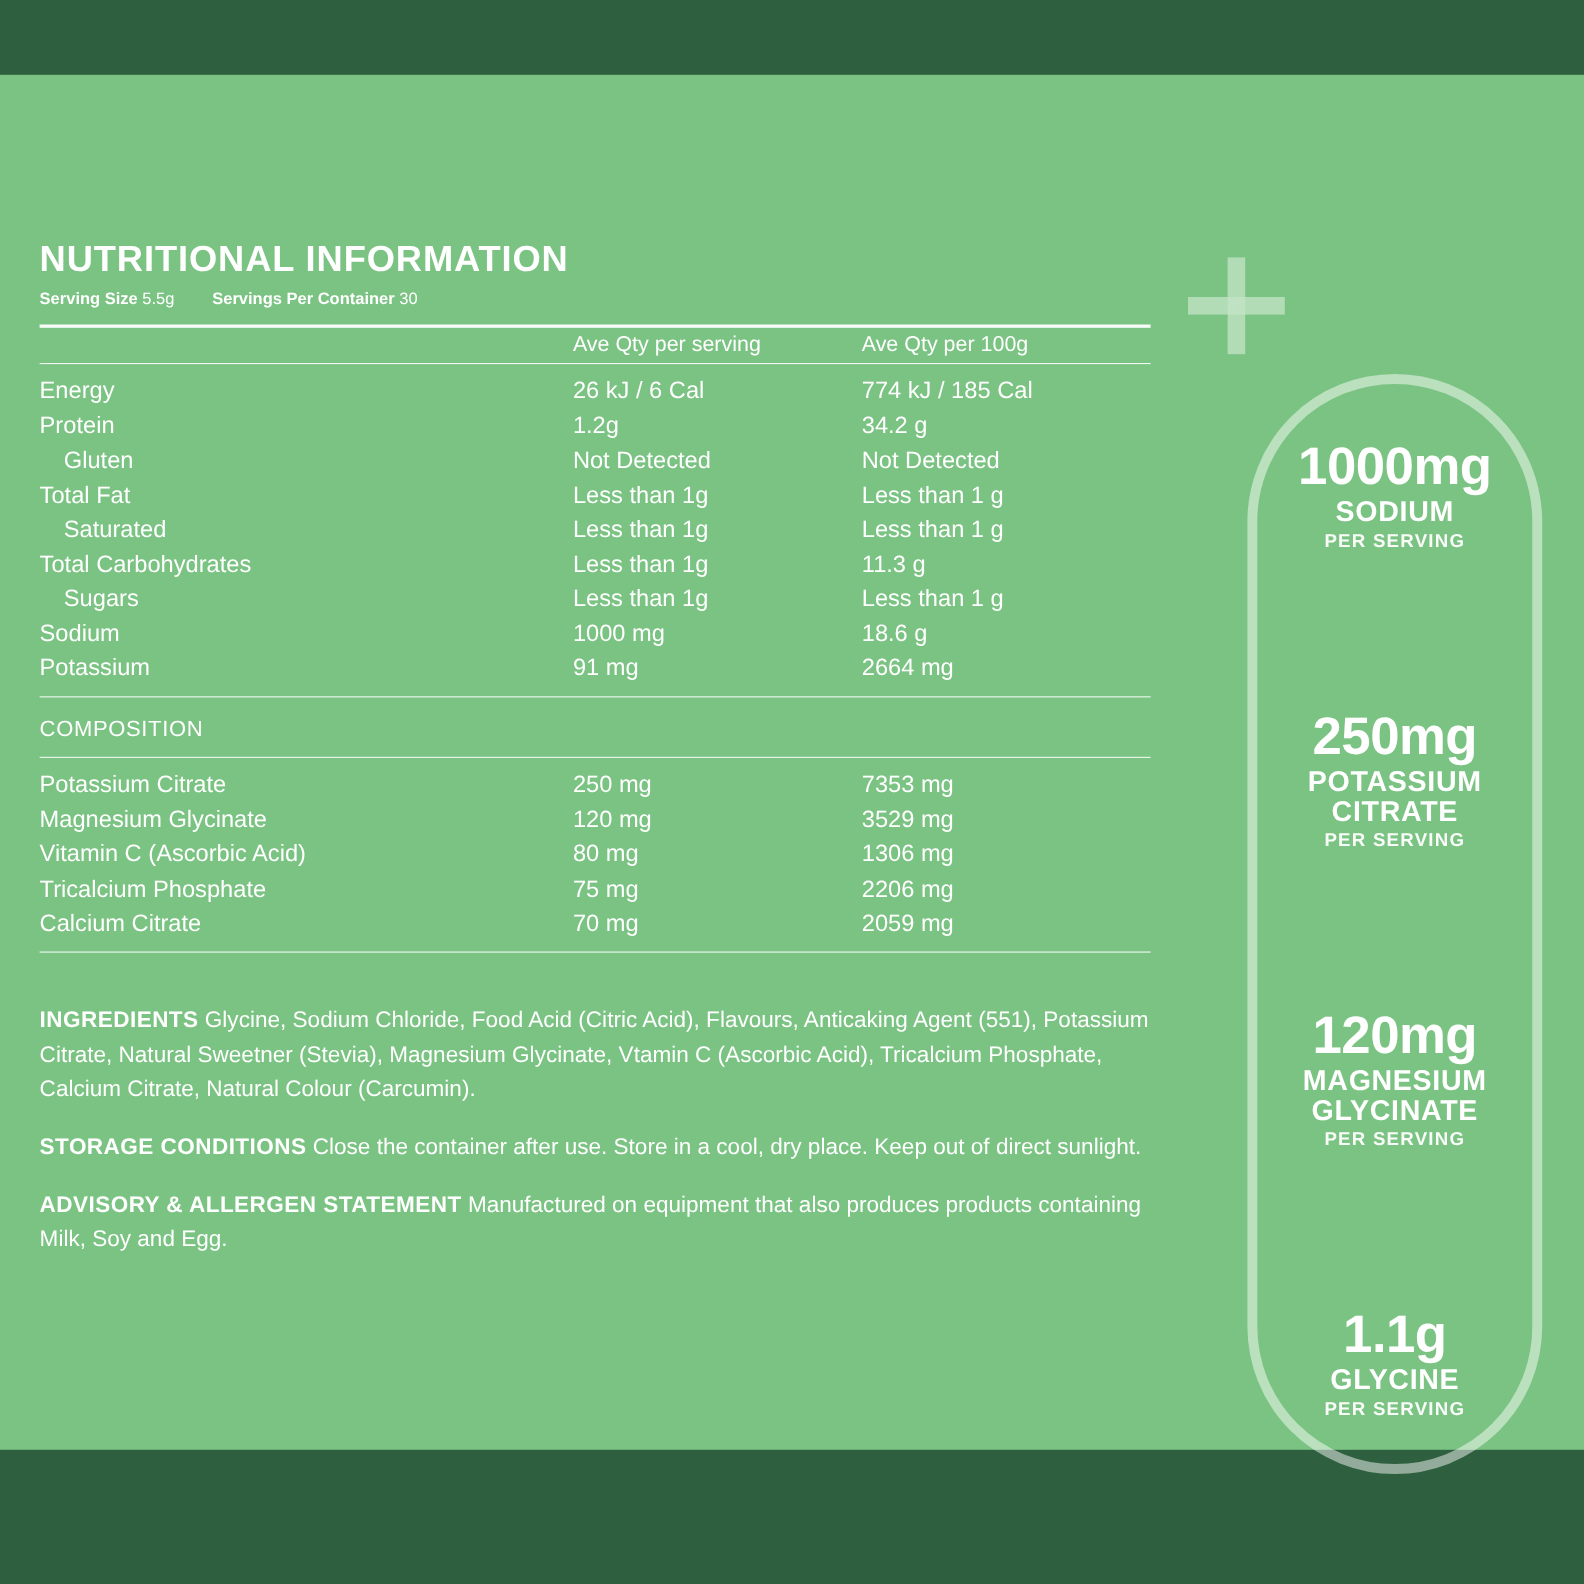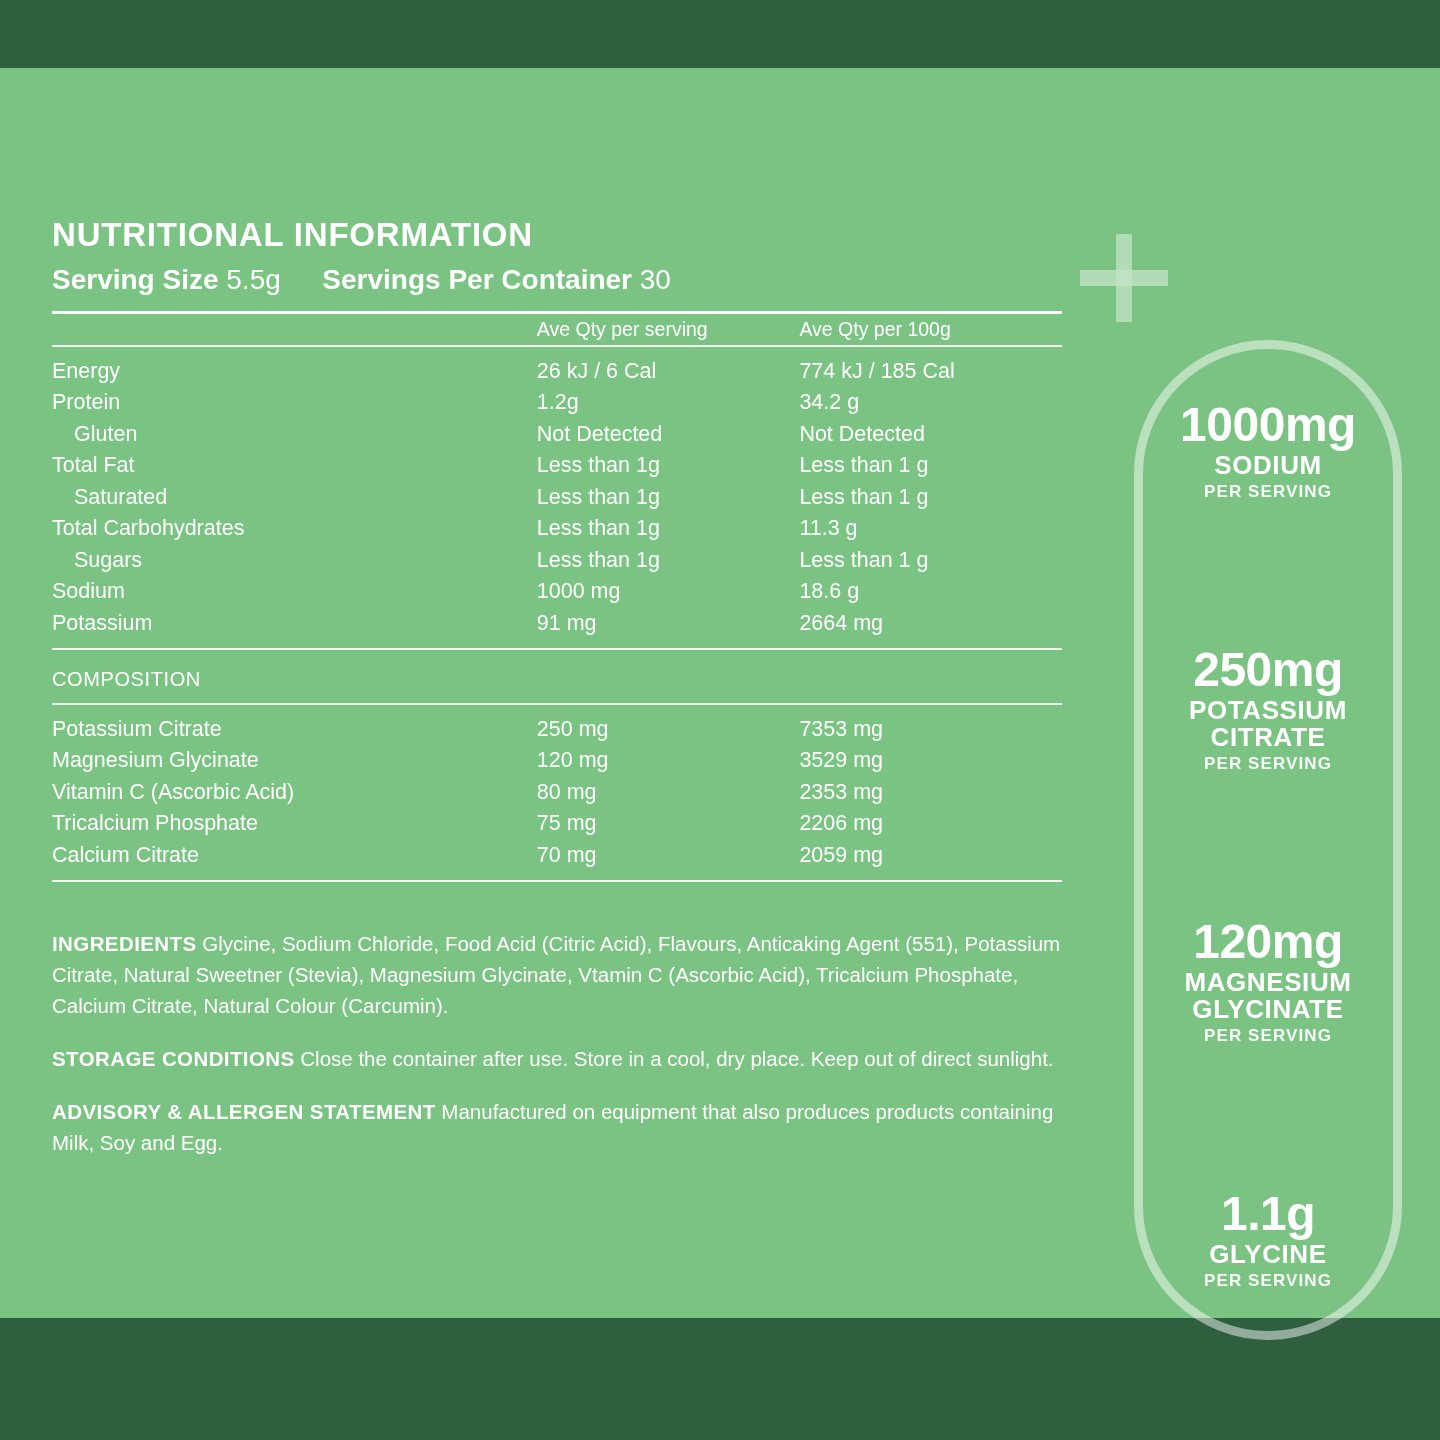--- a/index.html
+++ b/index.html
@@ -21,34 +21,34 @@
     background: #7bc383;
   }
   .panel-inner {
     position: absolute;
     left: 36px; top: 150px; right: 36px; bottom: 40px;
   }
 
   
   .left {
     position: absolute;
-    left: 16px; top: 0;
+    left: 0; top: 0;
     width: 1010px;
     color: #ffffff;
   }
 
   .title {
     font-size: 33px;
     font-weight: bold;
     letter-spacing: 0.8px;
     line-height: 1;
     margin-bottom: 10px;
   }
   .serving-row {
-    font-size: 28px;
+    font-size: 15px;
     line-height: 1.2;
     margin-bottom: 14px;
     white-space: nowrap;
     margin-top: 12px;
   }
   .serving-row b { font-weight: bold; }
   .serving-row .sep { display: inline-block; width: 26px; }
 
   .rule-thick { height: 3px; background: #ffffff; opacity: .95; }
   .rule-thin { height: 1.5px; background: #ffffff; opacity: .9; }
@@ -288,21 +288,21 @@
               <td class="num">7353 mg</td>
             </tr>
             <tr>
               <td>Magnesium Glycinate</td>
               <td class="num">120 mg</td>
               <td class="num">3529 mg</td>
             </tr>
             <tr>
               <td>Vitamin C (Ascorbic Acid)</td>
               <td class="num">80 mg</td>
-              <td class="num">2353 mg</td>
+              <td class="num">1306 mg</td>
             </tr>
             <tr>
               <td>Tricalcium Phosphate</td>
               <td class="num">75 mg</td>
               <td class="num">2206 mg</td>
             </tr>
             <tr>
               <td>Calcium Citrate</td>
               <td class="num">70 mg</td>
               <td class="num">2059 mg</td>

